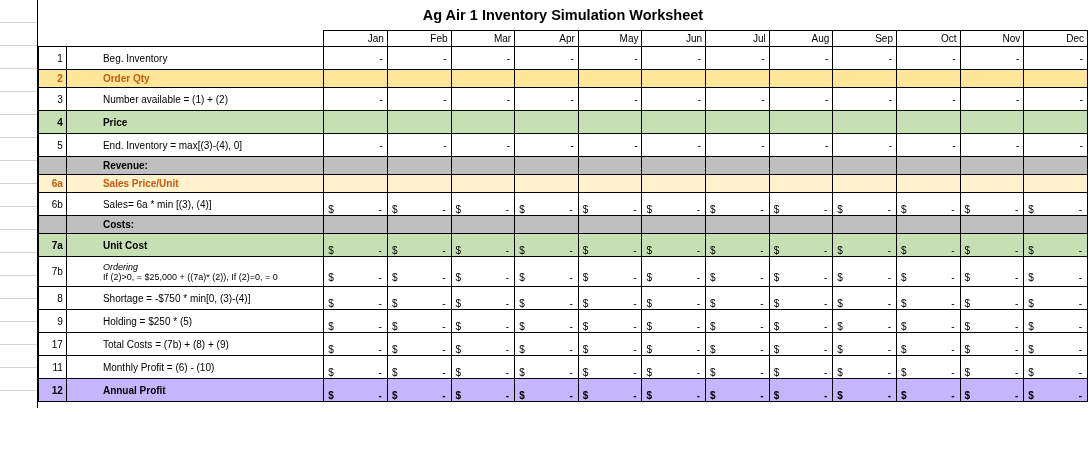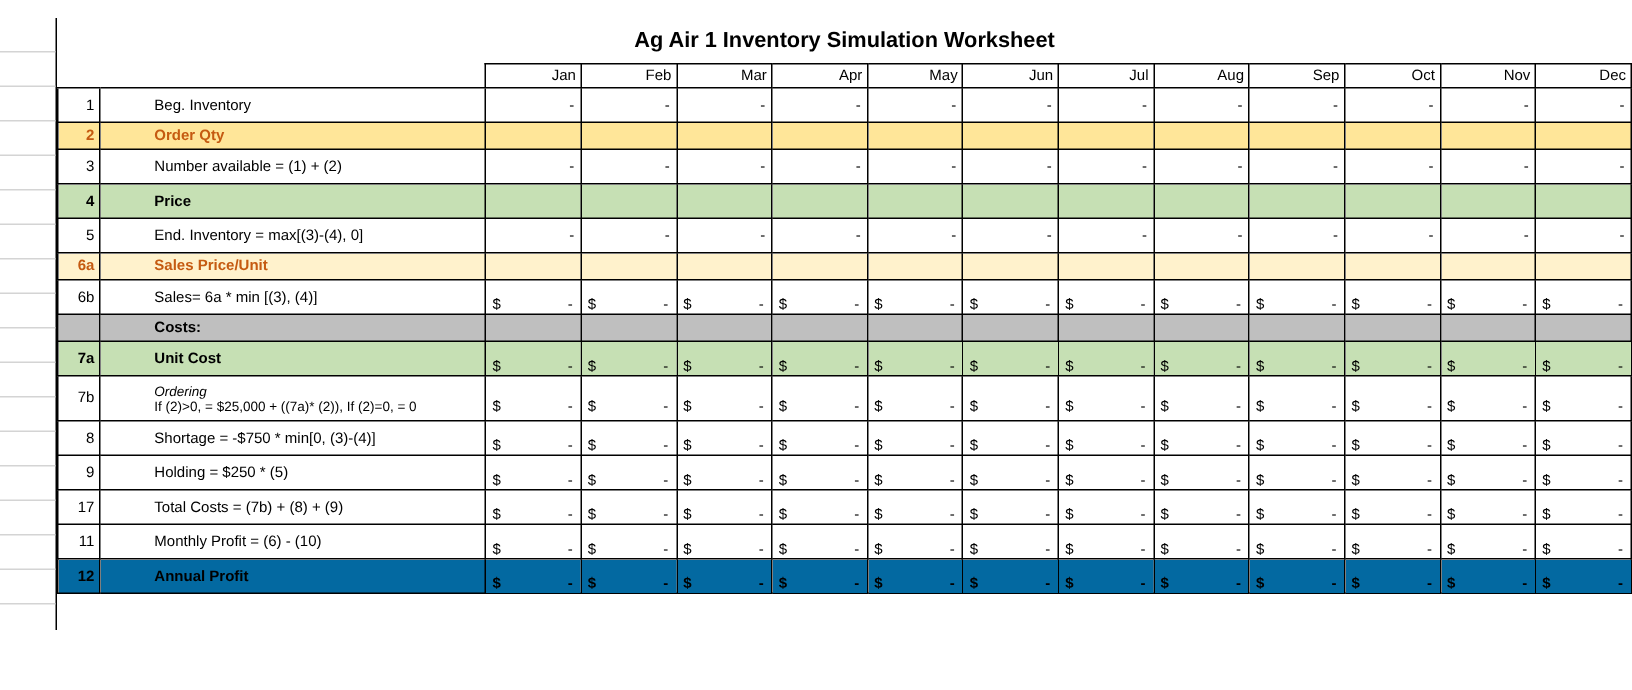--- a/index.html
+++ b/index.html
@@ -2,21 +2,20 @@
 <html><head>
 <meta charset="utf-8">
 <style>
   html,body{margin:0;padding:0;background:#ffffff;}
   body{font-family:"Liberation Sans", sans-serif;}
   #sheet{
     position:relative;
     width:1088px;height:408px;
     overflow:hidden;
     background:#ffffff;
-    margin-top:12px;
   }
   
   .gutter{
     position:absolute;left:0;top:0;width:38px;height:460px;
     border-right:1px solid #000;
     box-sizing:border-box;
   }
   .gutter .grow{
     height:23px;border-bottom:1px solid #d4d4d4;box-sizing:border-box;
   }
@@ -63,21 +62,21 @@
     font-size:10px;padding:0 4px;
     position:relative;
   }
   .money .d{position:absolute;left:4px;}
   .money .v{position:absolute;right:5px;}
   .sect-gray{background:#bfbfbf;font-weight:bold;}
   .sect-green{background:#c6e0b4;font-weight:bold;}
   .sect-green-lite{background:#c6e0b4;}
   .sect-yellow{background:#ffe699;font-weight:bold;color:#c55a11;}
   .sect-orange{background:#fff2cc;font-weight:bold;color:#c55a11;}
-  .sect-blue{background:#0369a1;font-weight:bold;}
+  .sect-blue{background:#c4b5fd;font-weight:bold;}
   .rn-orange{color:#c55a11;font-weight:bold;}
   .two-line{
     line-height:10px;font-size:9px;white-space:normal;
     padding-top:1px;
   }
   .two-line .l1{display:block;font-style:italic;}
   .two-line .l2{display:block;}
   .tall{height:30px;}
   .r{height:23px;}
   .r18{height:18px;}
@@ -220,20 +219,36 @@
           <td class="mc">-</td>
           <td class="mc">-</td>
           <td class="mc">-</td>
           <td class="mc">-</td>
           <td class="mc">-</td>
           <td class="mc">-</td>
           <td class="mc">-</td>
           <td class="mc">-</td>
         </tr>
         <tr>
+          <td class="rownum sect-gray r18"></td>
+          <td class="lbl sect-gray">Revenue:</td>
+          <td class="mc sect-gray"></td>
+          <td class="mc sect-gray"></td>
+          <td class="mc sect-gray"></td>
+          <td class="mc sect-gray"></td>
+          <td class="mc sect-gray"></td>
+          <td class="mc sect-gray"></td>
+          <td class="mc sect-gray"></td>
+          <td class="mc sect-gray"></td>
+          <td class="mc sect-gray"></td>
+          <td class="mc sect-gray"></td>
+          <td class="mc sect-gray"></td>
+          <td class="mc sect-gray"></td>
+        </tr>
+        <tr>
           <td class="rownum sect-orange rn-orange r18">6a</td>
           <td class="lbl sect-orange">Sales Price/Unit</td>
           <td class="mc sect-orange"></td>
           <td class="mc sect-orange"></td>
           <td class="mc sect-orange"></td>
           <td class="mc sect-orange"></td>
           <td class="mc sect-orange"></td>
           <td class="mc sect-orange"></td>
           <td class="mc sect-orange"></td>
           <td class="mc sect-orange"></td>

